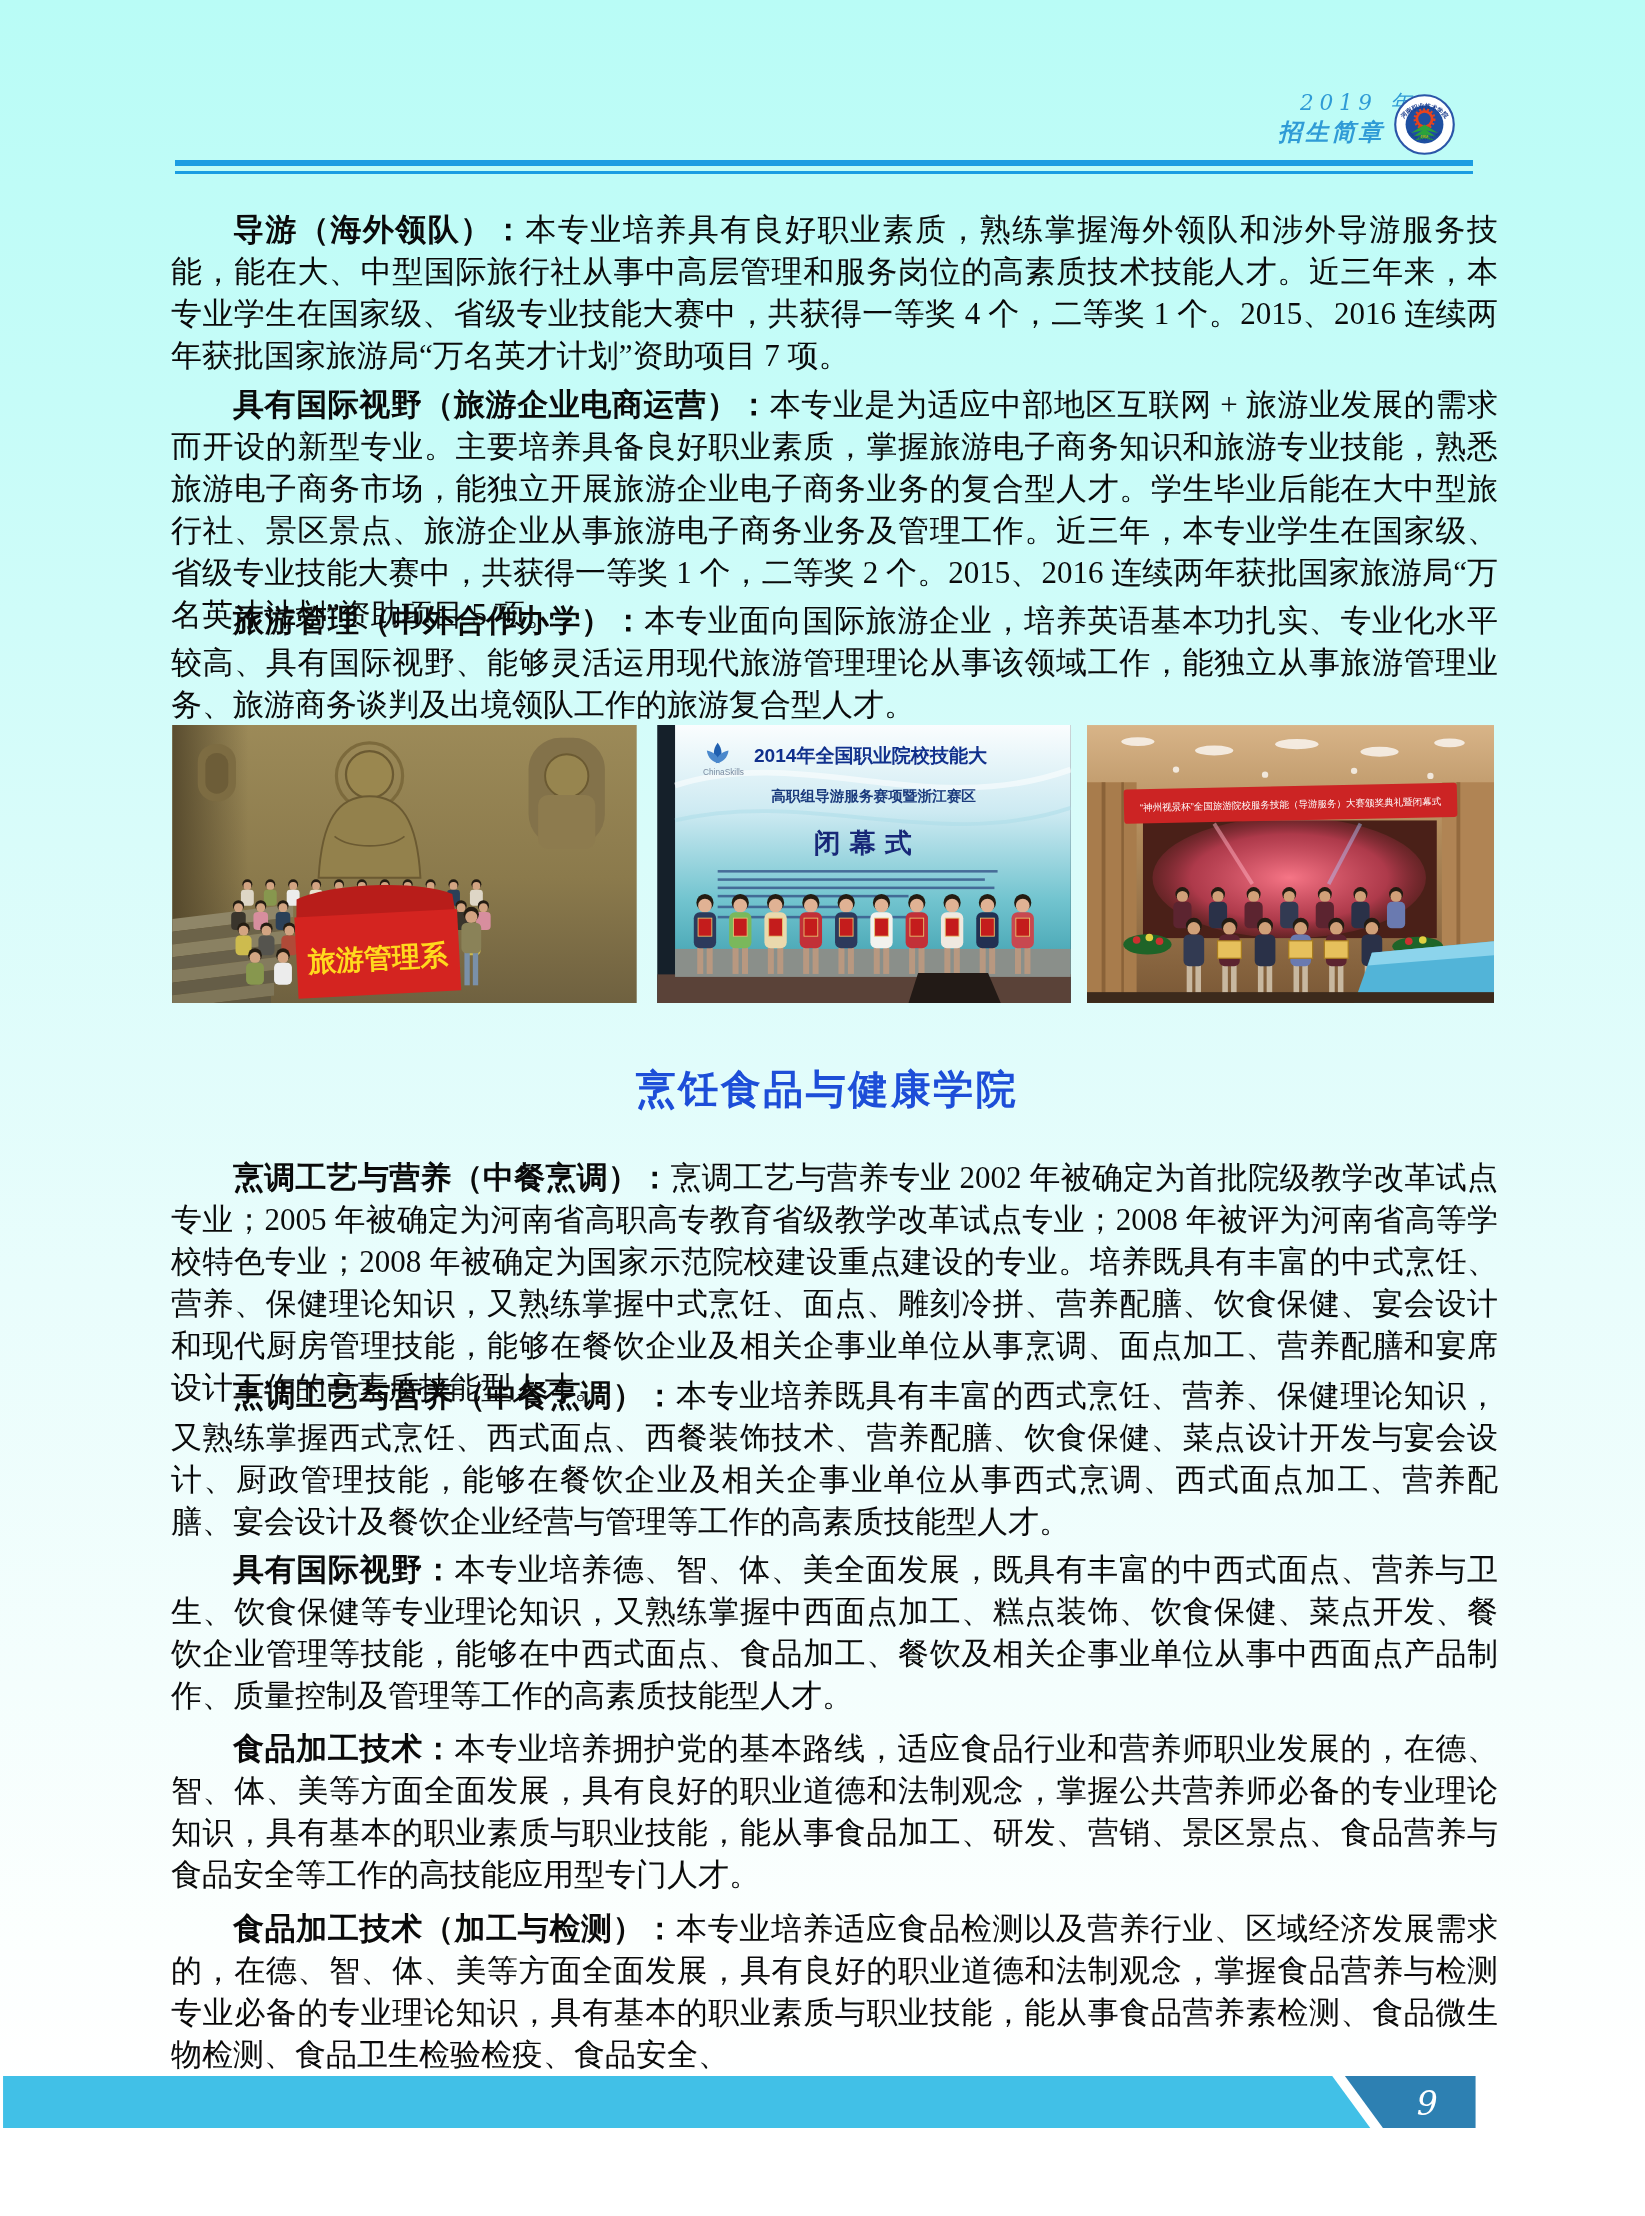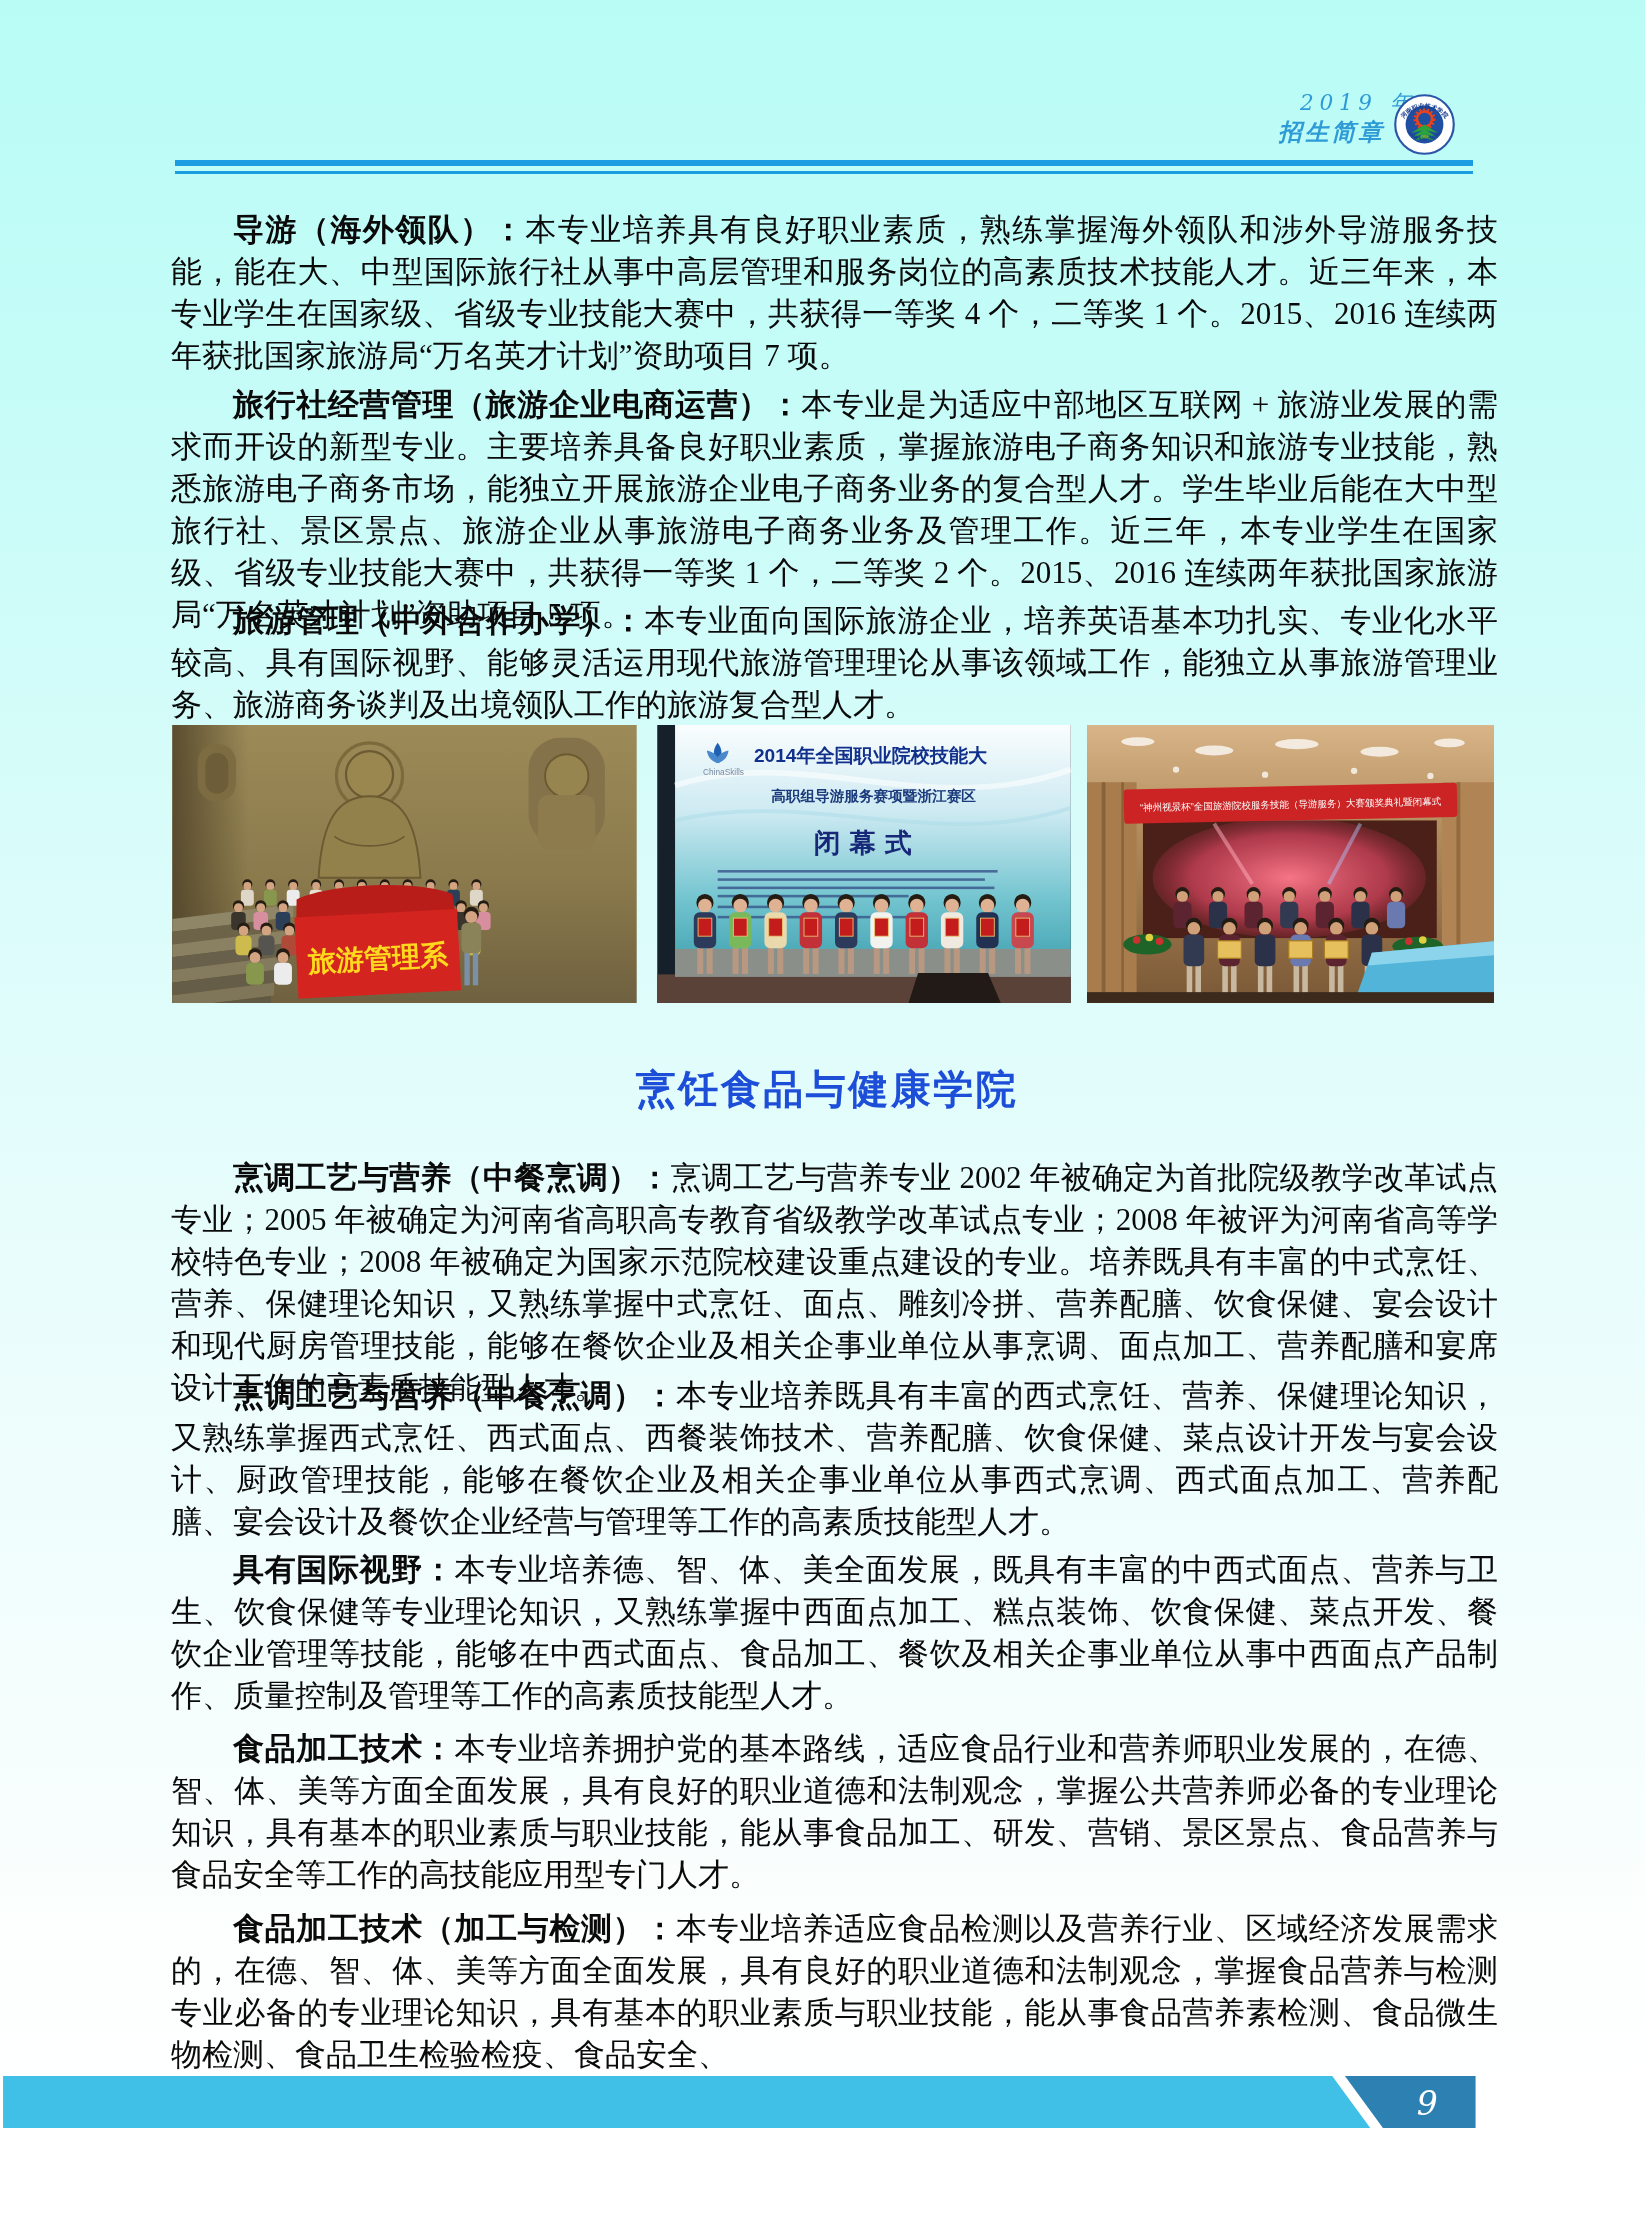--- a/index.html
+++ b/index.html
@@ -68,21 +68,21 @@
   <text font-size="6" fill="#173a8c" font-family="Liberation Sans,sans-serif">
     <textPath href="#arcBot" startOffset="50%" text-anchor="middle">HENAN POLYTECHNIC</textPath>
   </text>
 </svg>
 
 <div class="rule rule-thick"></div>
 <div class="rule rule-thin"></div>
 
 <p class="para" style="top:202px"><span class="lead">导游（海外领队）：</span><span>本专业培养具有良好职业素质，熟练掌握海外领队和涉外导游服务技能，能在大、中型国际旅行社从事中高层管理和服务岗位的高素质技术技能人才。近三年来，本专业学生在国家级、省级专业技能大赛中，共获得一等奖 4 个，二等奖 1 个。2015、2016 连续两年获批国家旅游局“万名英才计划”资助项目 7 项。</span></p>
 
-<p class="para" style="top:377px"><span class="lead">旅行社经营管理（旅游企业电商运营）：</span><span>本专业是为适应中部地区互联网 + 旅游业发展的需求而开设的新型专业。主要培养具备良好职业素质，掌握旅游电子商务知识和旅游专业技能，熟悉旅游电子商务市场，能独立开展旅游企业电子商务业务的复合型人才。学生毕业后能在大中型旅行社、景区景点、旅游企业从事旅游电子商务业务及管理工作。近三年，本专业学生在国家级、省级专业技能大赛中，共获得一等奖 1 个，二等奖 2 个。2015、2016 连续两年获批国家旅游局“万名英才计划”资助项目 5 项。</span></p>
+<p class="para" style="top:377px"><span class="lead">具有国际视野（旅游企业电商运营）：</span><span>本专业是为适应中部地区互联网 + 旅游业发展的需求而开设的新型专业。主要培养具备良好职业素质，掌握旅游电子商务知识和旅游专业技能，熟悉旅游电子商务市场，能独立开展旅游企业电子商务业务的复合型人才。学生毕业后能在大中型旅行社、景区景点、旅游企业从事旅游电子商务业务及管理工作。近三年，本专业学生在国家级、省级专业技能大赛中，共获得一等奖 1 个，二等奖 2 个。2015、2016 连续两年获批国家旅游局“万名英才计划”资助项目 5 项。</span></p>
 
 <p class="para" style="top:593px"><span class="lead">旅游管理（中外合作办学）：</span><span>本专业面向国际旅游企业，培养英语基本功扎实、专业化水平较高、具有国际视野、能够灵活运用现代旅游管理理论从事该领域工作，能独立从事旅游管理业务、旅游商务谈判及出境领队工作的旅游复合型人才。</span></p>
 
 <div class="photo" id="photo1">
   <svg viewBox="0 0 730 437" width="465" height="278">
     <defs>
       <linearGradient id="wall" x1="0" y1="0" x2="0" y2="1">
         <stop offset="0" stop-color="#9c8a58"></stop>
           <stop offset="0.55" stop-color="#8b7a4c"></stop>
           <stop offset="1" stop-color="#6f6140"></stop>

